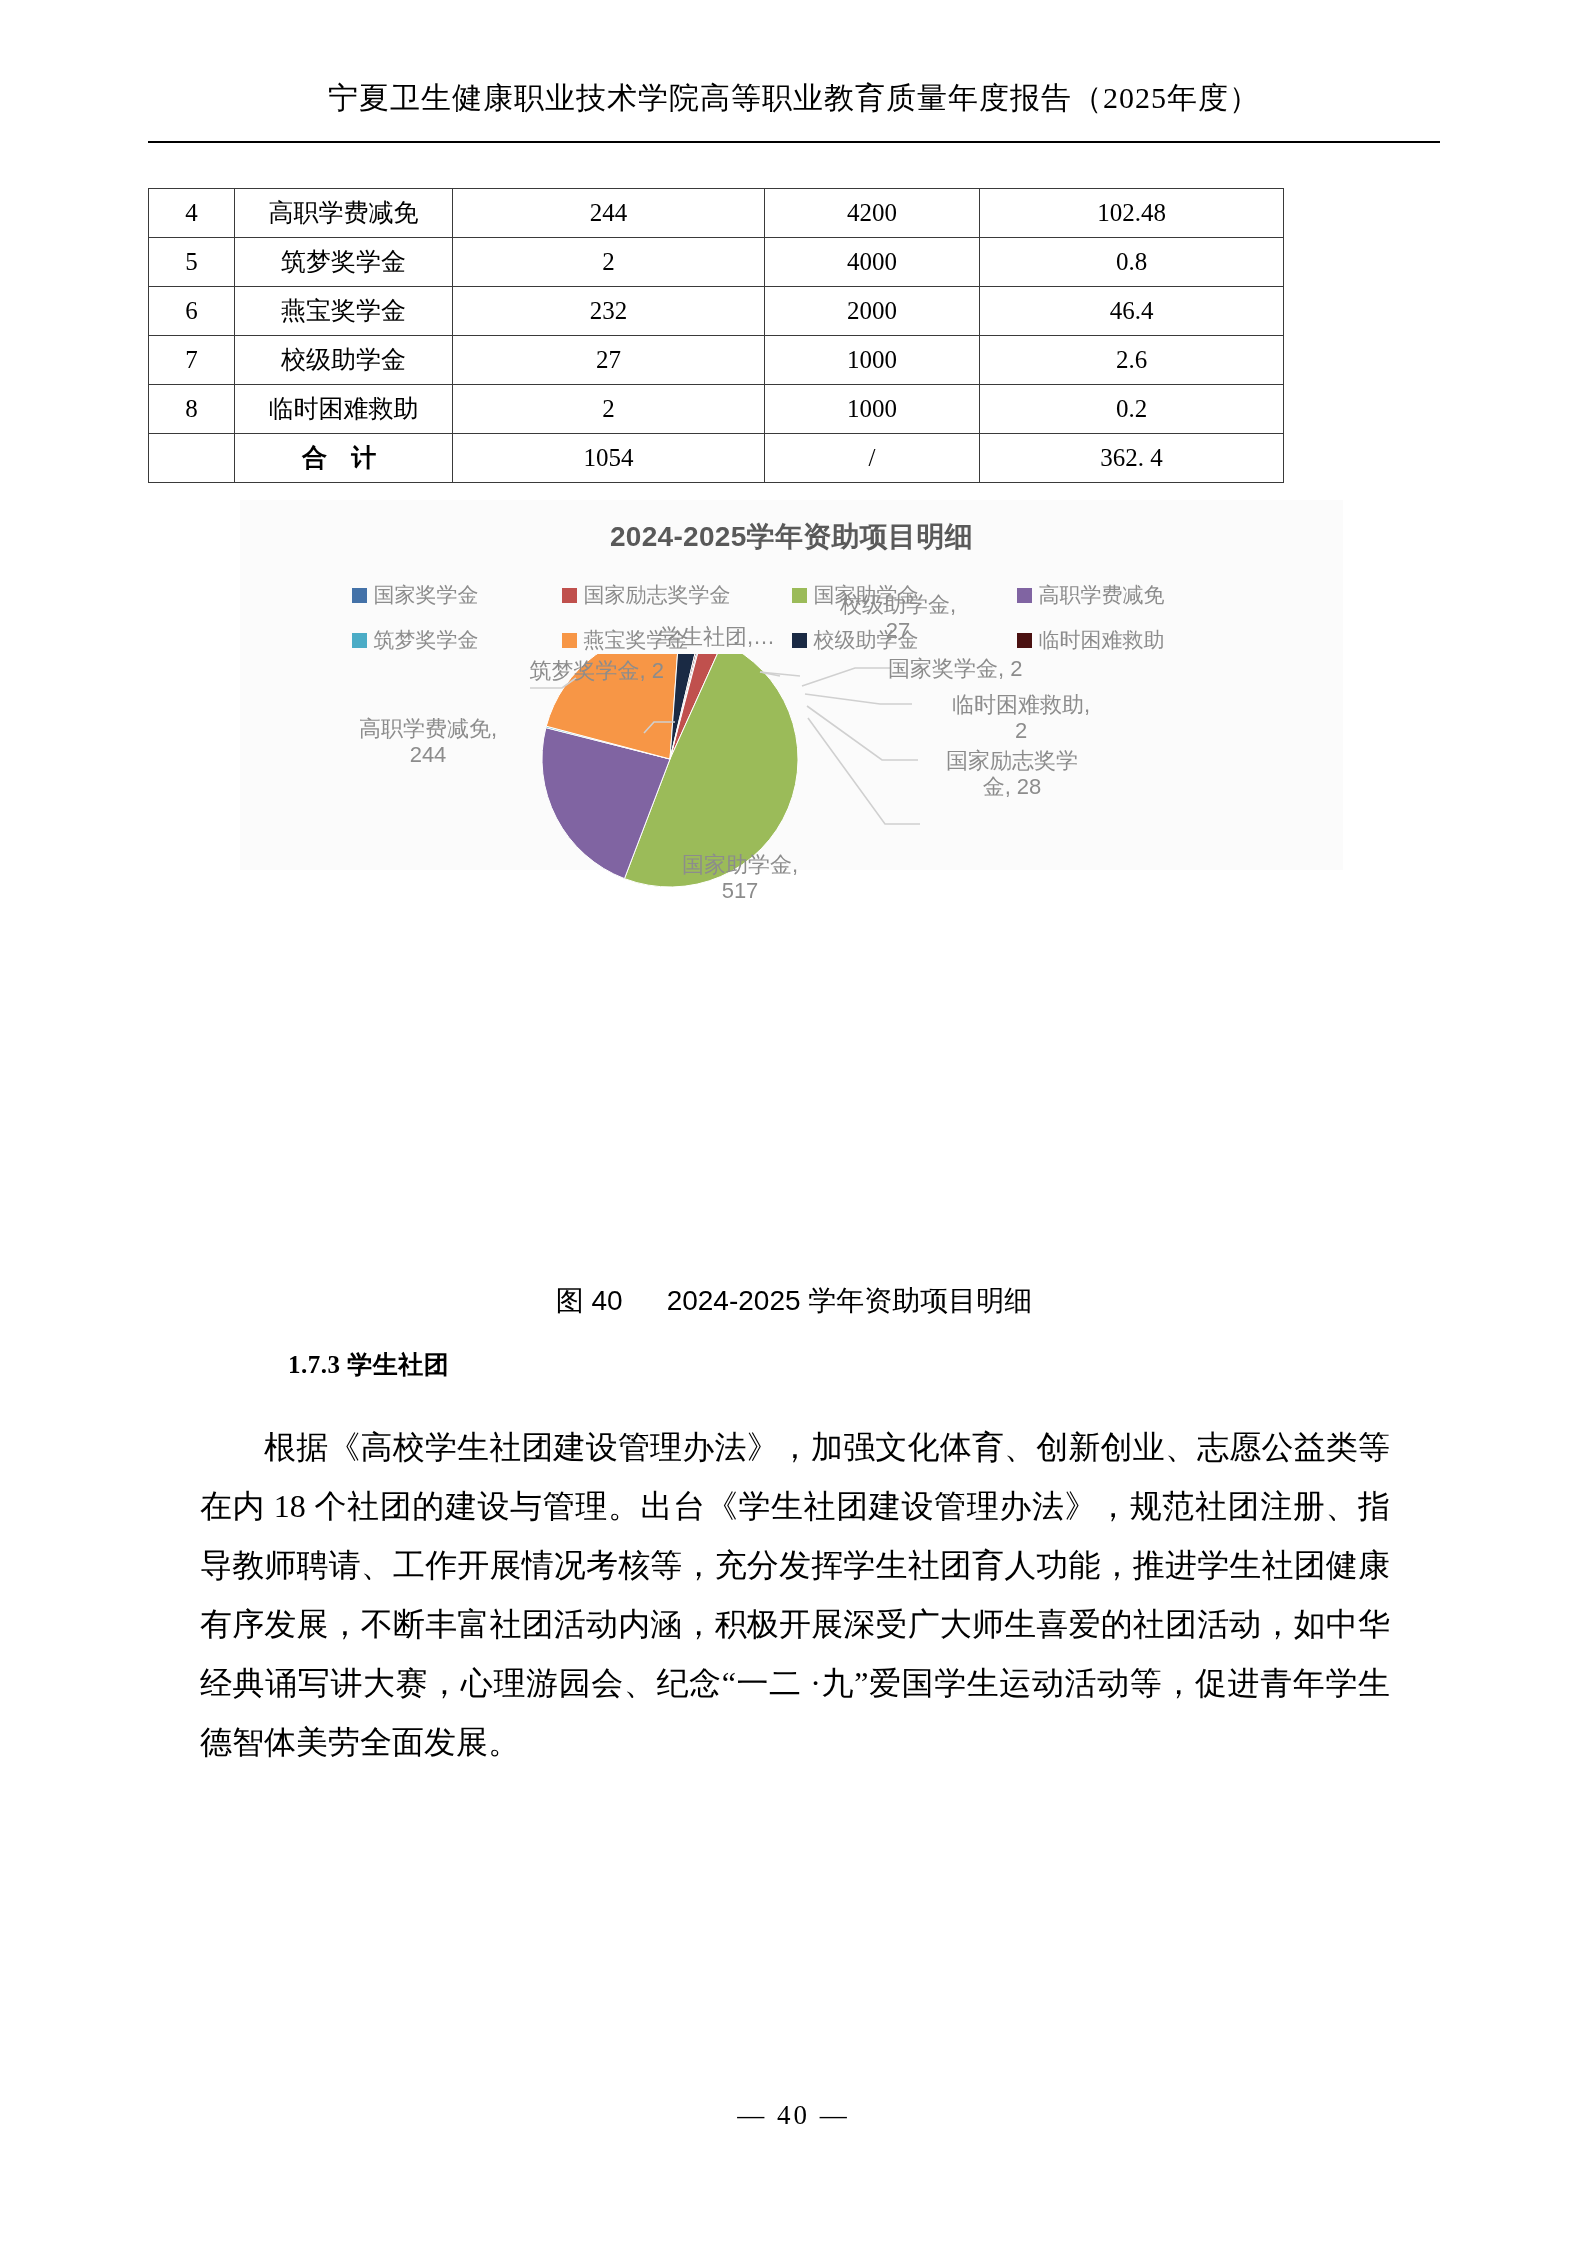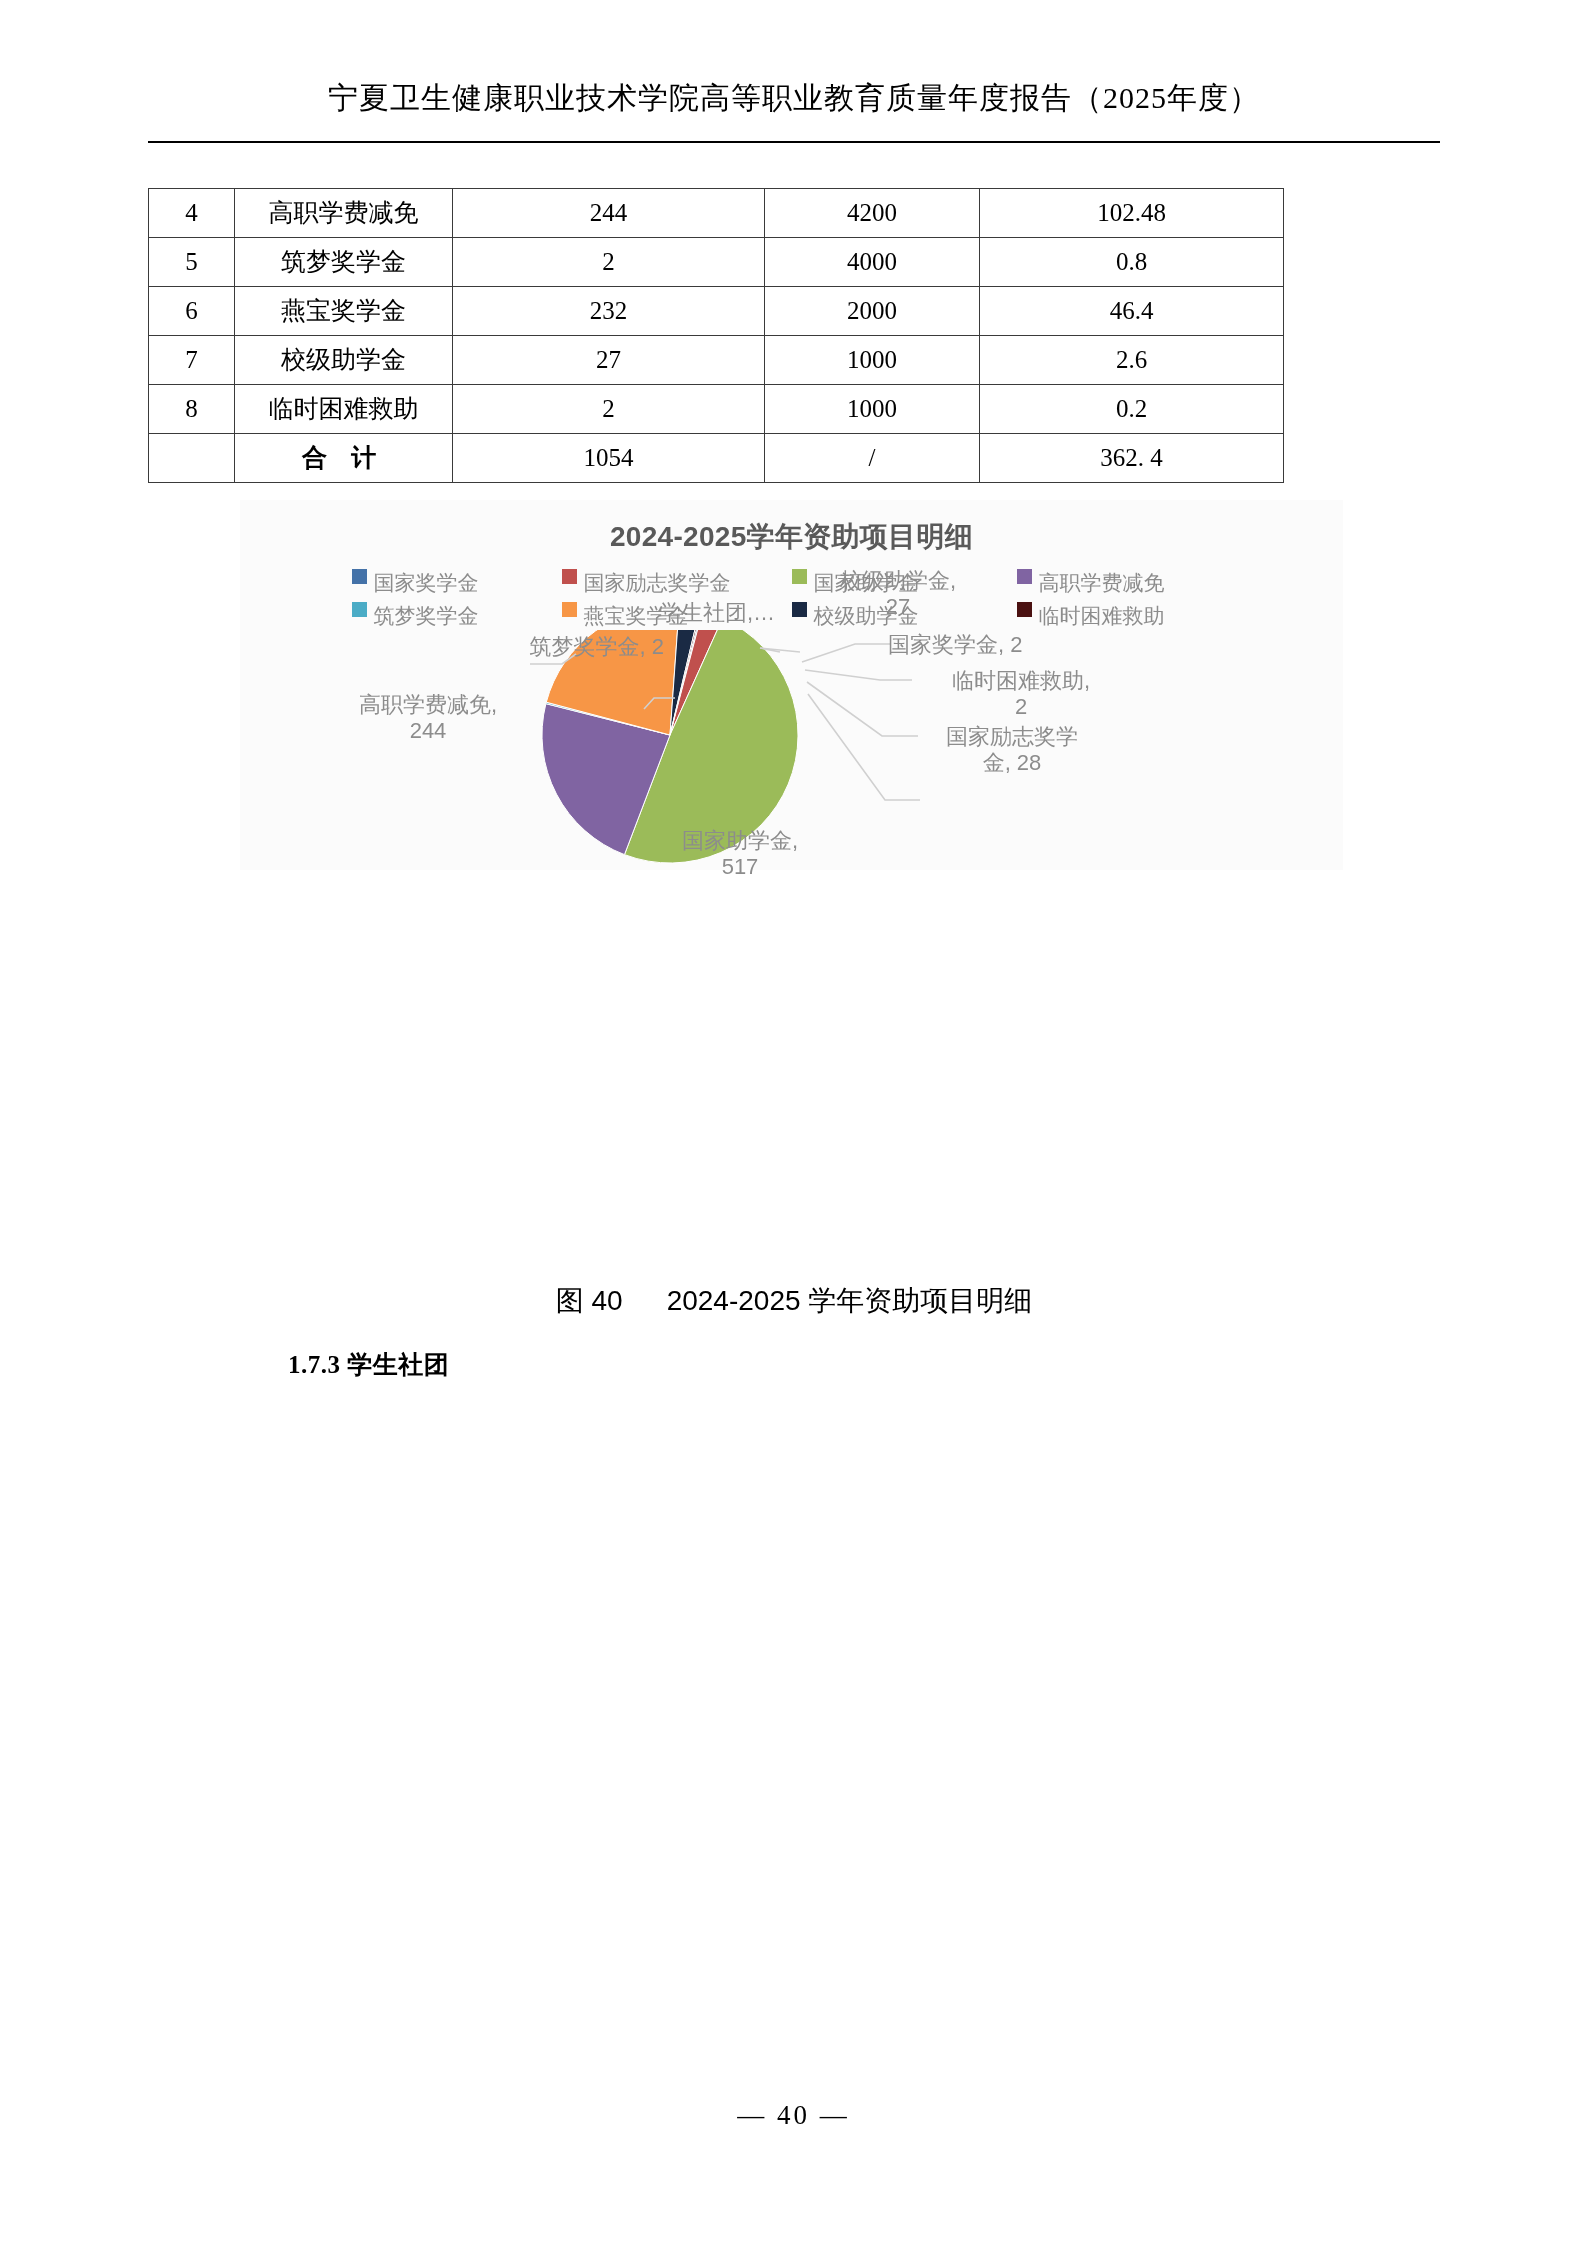--- a/index.html
+++ b/index.html
@@ -90,21 +90,21 @@
   .legend {
     margin: 13px auto 0 auto;
     width: 880px;
     display: grid;
     grid-template-columns: 210px 230px 225px 215px;
     row-gap: 5px;
     font-family: "Liberation Sans", sans-serif;
     font-size: 21px;
     color: #8c8c8c;
   }
-  .legend-item { display: flex; gap: 7px; white-space: nowrap; }
+  .legend-item { display: flex; align-items: center; gap: 7px; white-space: nowrap; margin-top: 12px; }
   .swatch { width: 15px; height: 15px; display: inline-block; flex: 0 0 auto; }
 
   .pie-area {
     position: relative;
     width: 1103px;
     height: 252px;
   }
   .pie-svg { position: absolute; left: 0; top: 0; }
   .pie-label {
     position: absolute;
@@ -319,16 +319,17 @@
       </div>
     </div>
   </div>
 
   <div class="fig-caption">
     <span>图 40</span><span class="gap"></span><span>2024-2025 学年资助项目明细</span>
   </div>
 
   <div class="sec-head">1.7.3 学生社团</div>
 
+  <div class="body-para">根据《高校学生社团建设管理办法》，加强文化体育、创新创业、志愿公益类等在内 18 个社团的建设与管理。出台《学生社团建设管理办法》，规范社团注册、指导教师聘请、工作开展情况考核等，充分发挥学生社团育人功能，推进学生社团健康有序发展，不断丰富社团活动内涵，积极开展深受广大师生喜爱的社团活动，如中华经典诵写讲大赛，心理游园会、纪念“一二 ·九”爱国学生运动活动等，促进青年学生德智体美劳全面发展。</div>
 
   <div class="footer">— 40 —</div>
 
 </div>
 
 </body></html>

